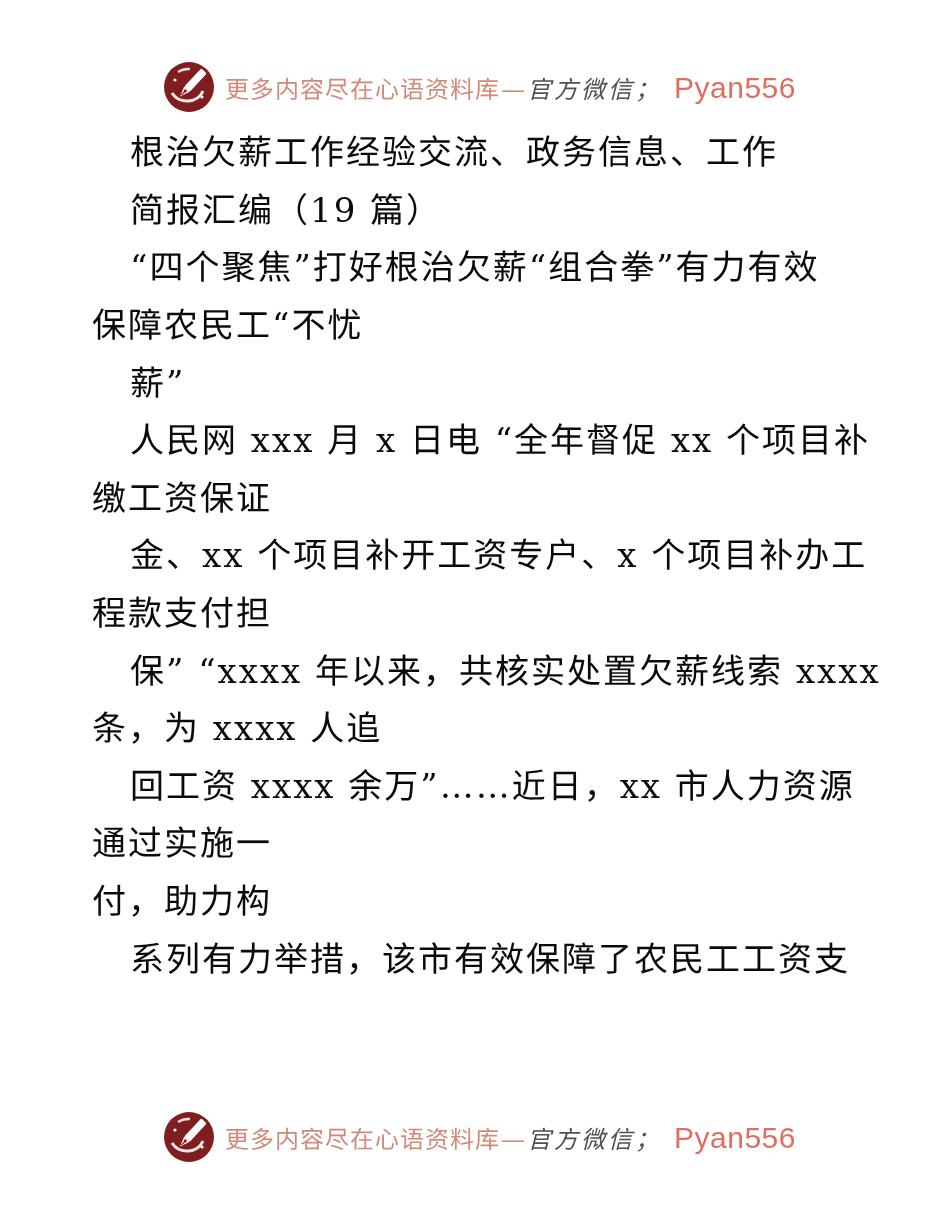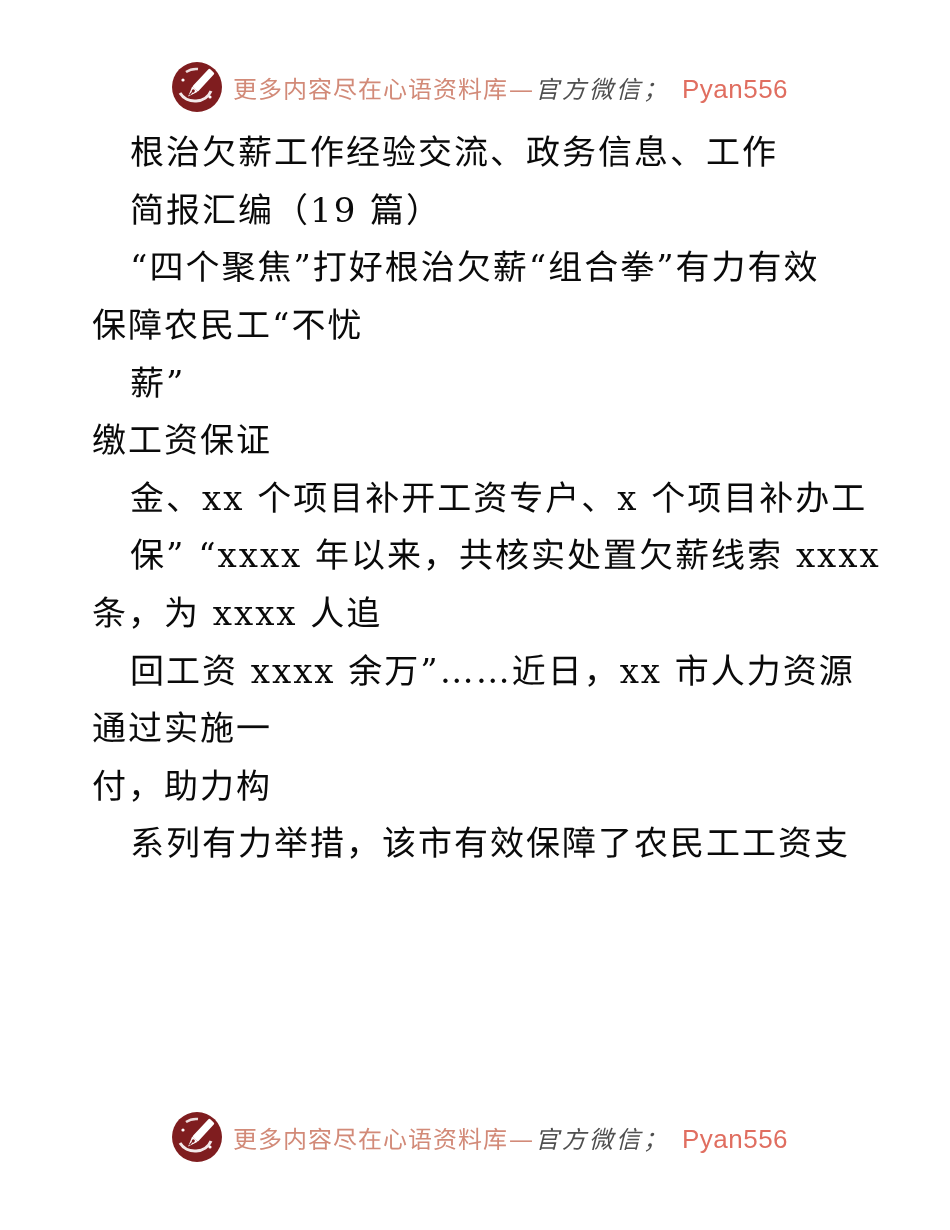--- a/index.html
+++ b/index.html
@@ -48,21 +48,21 @@
   .wm-dash{color:var(--salmon);padding:0 1px;}
   .wm-wechat{
     color:var(--wechat-gray);
     font-style:italic;
     font-weight:normal;
     letter-spacing:3px;
   }
   .wm-account{
     color:var(--account-red);
     font-family:"Liberation Sans","DejaVu Sans",sans-serif;
-    font-size:26px;
+    font-size:30px;
     font-style:normal;
     letter-spacing:0.5px;
     margin-left:12px;
   }
   
   .doc{
     position:absolute;
     top:121px;
     left:0;right:0;
     color:var(--ink);
@@ -106,22 +106,24 @@
       <span class="wm-account">Pyan556</span>
     </span>
   </div>
 
   <div class="doc">
       <div class="line indent">根治欠薪工作经验交流、政务信息、工作</div>
       <div class="line indent">简报汇编（19 篇）</div>
       <div class="line indent">“四个聚焦”打好根治欠薪“组合拳”有力有效</div>
       <div class="line">保障农民工“不忧</div>
       <div class="line indent">薪”</div>
+      <div class="line indent">人民网 xxx 月 x 日电 “全年督促 xx 个项目补</div>
       <div class="line">缴工资保证</div>
       <div class="line indent">金、xx 个项目补开工资专户、x 个项目补办工</div>
+      <div class="line">程款支付担</div>
       <div class="line indent">保” “xxxx 年以来，共核实处置欠薪线索 xxxx</div>
       <div class="line">条，为 xxxx 人追</div>
       <div class="line indent">回工资 xxxx 余万”……近日，xx 市人力资源</div>
       <div class="line">通过实施一</div>
       <div class="line">付，助力构</div>
       <div class="line indent">系列有力举措，该市有效保障了农民工工资支</div>
     </div>
 
   <div class="watermark bottom">
     <span class="logo">

